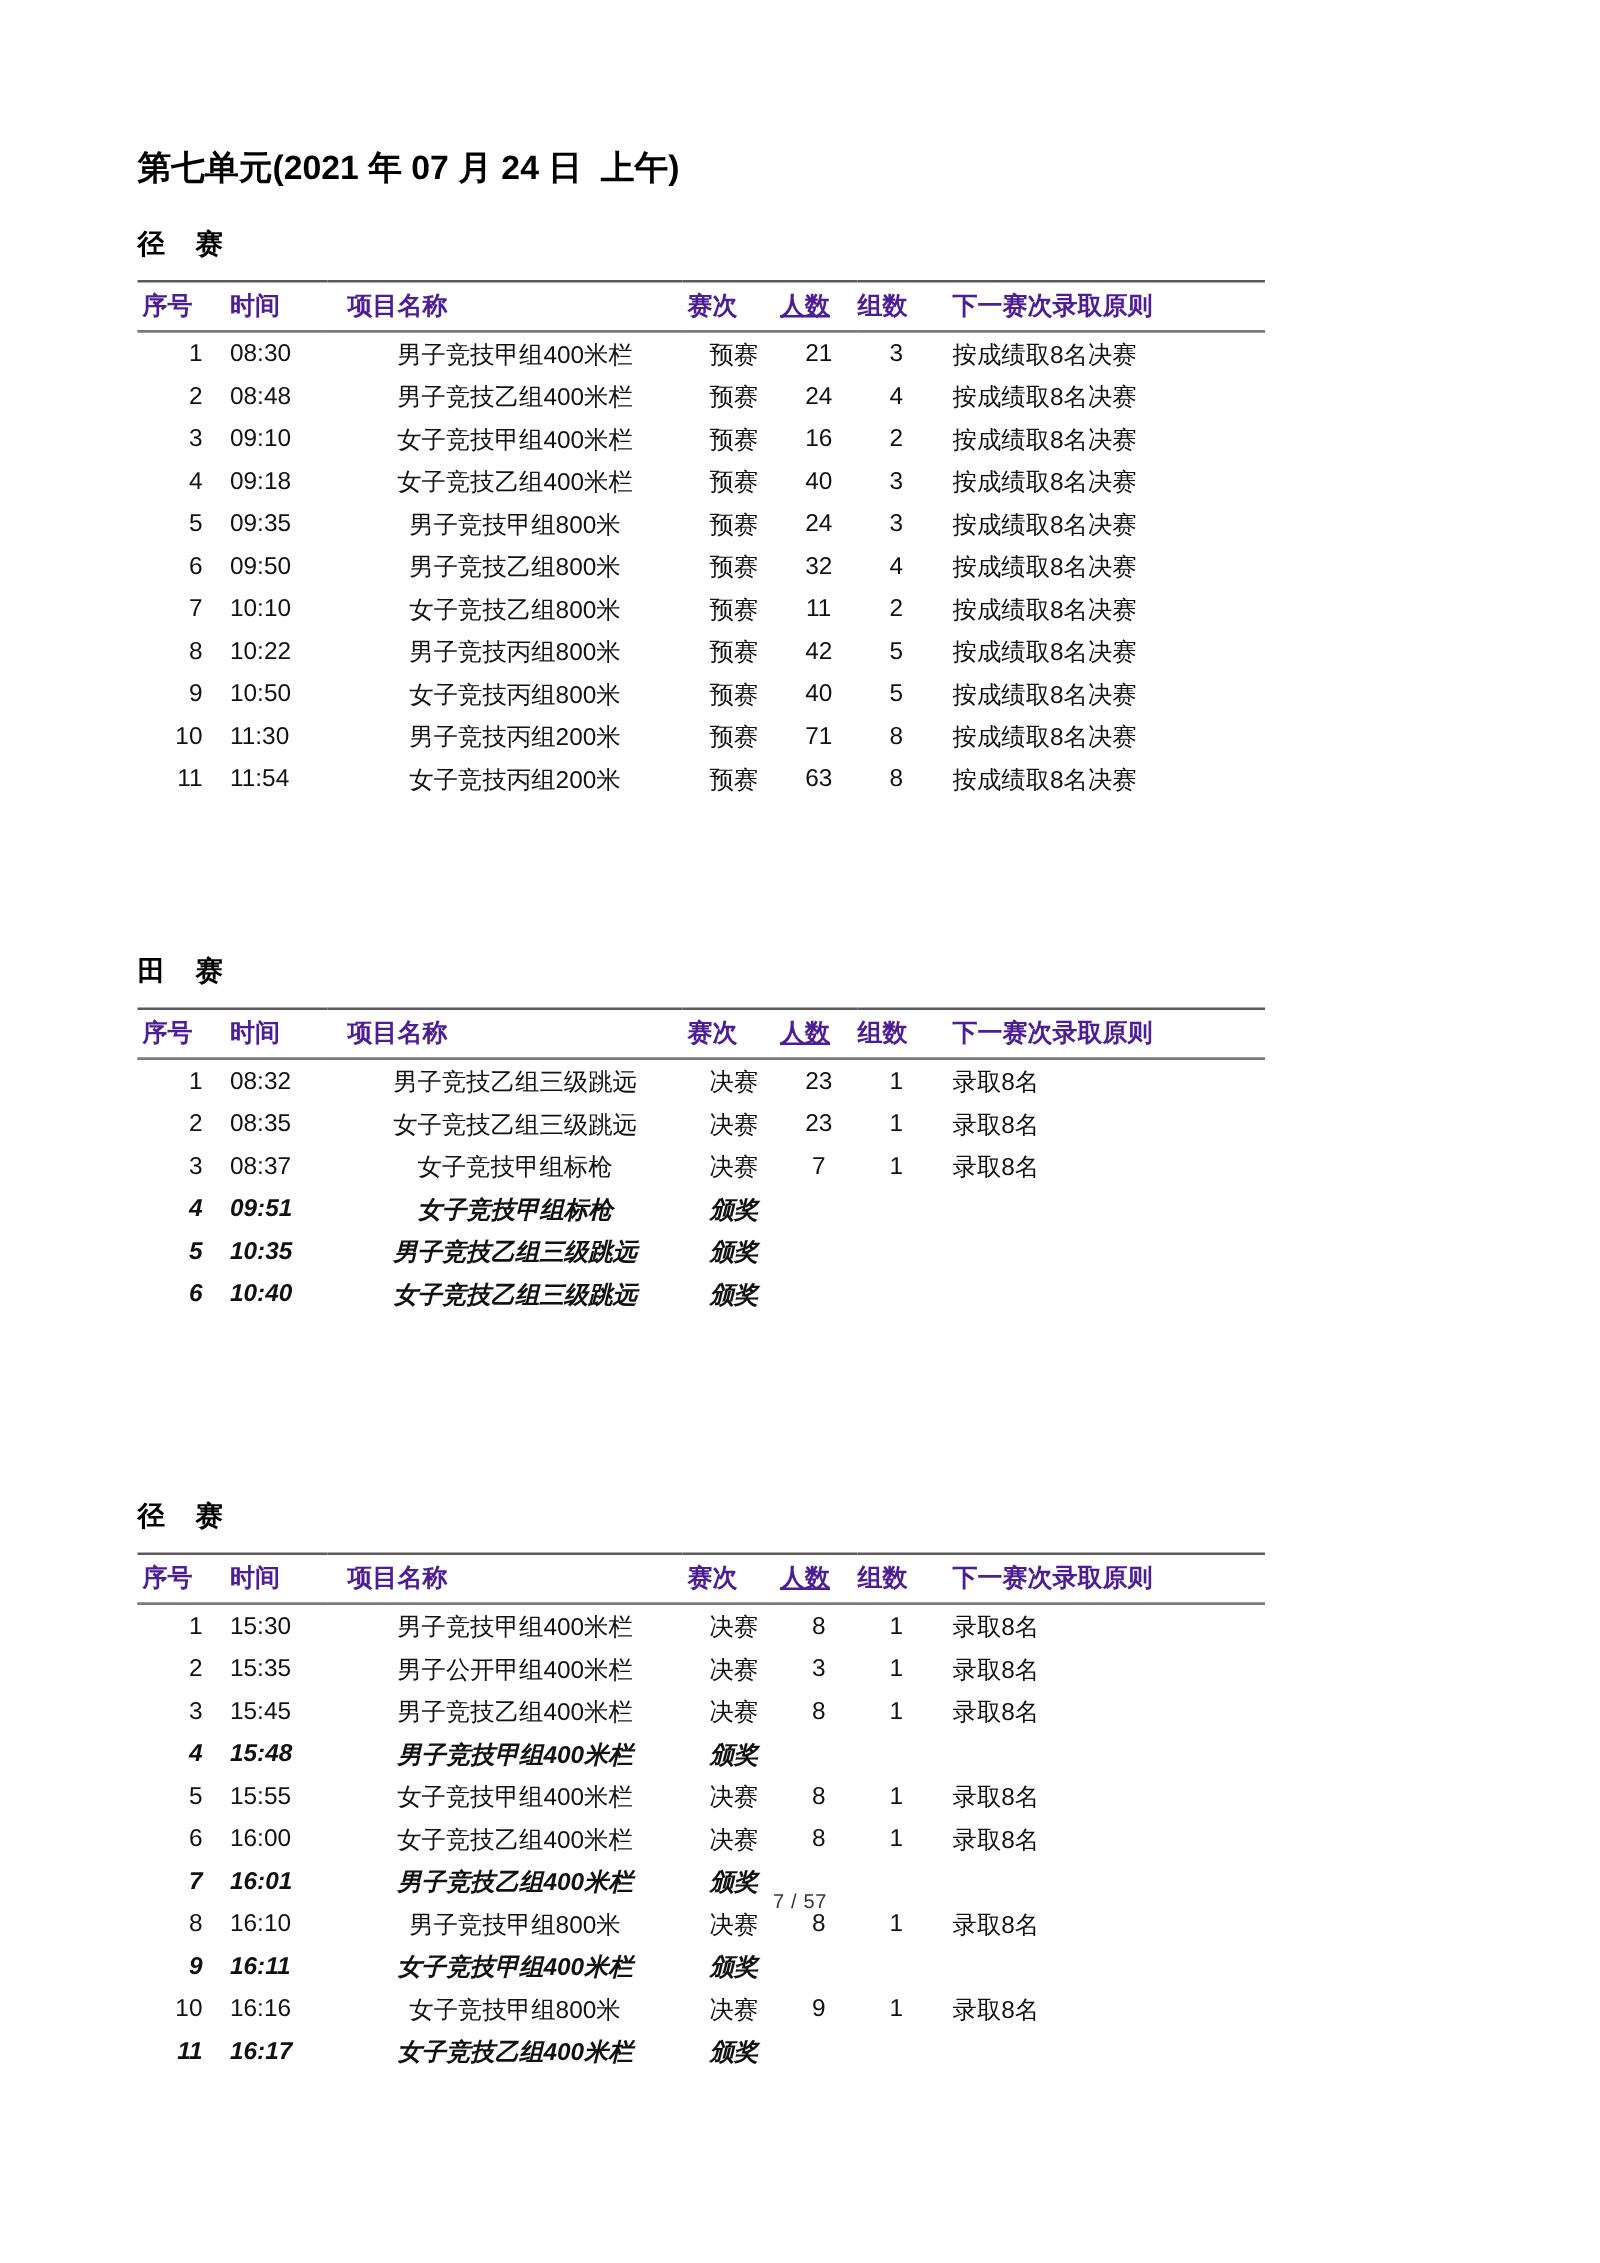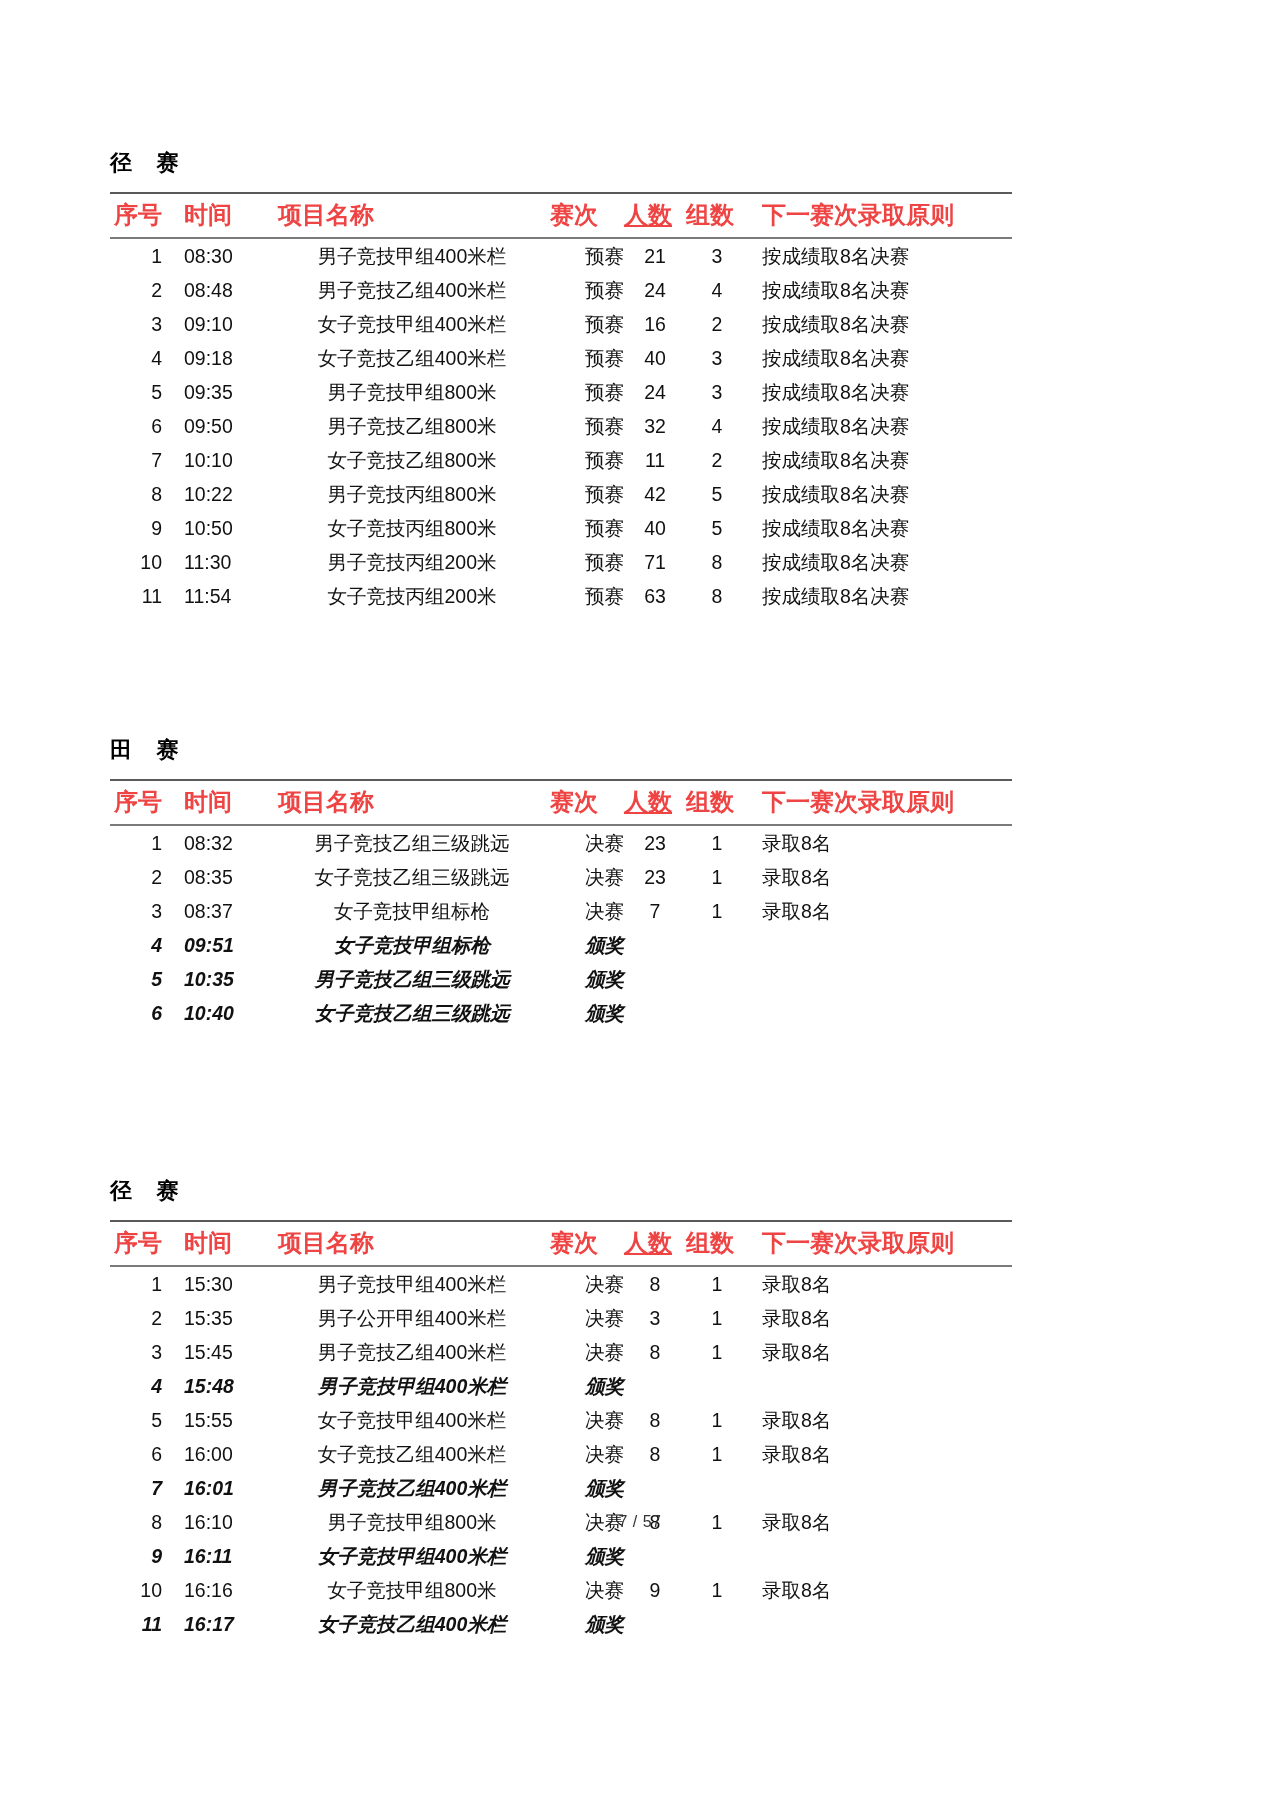--- a/index.html
+++ b/index.html
@@ -49,40 +49,40 @@
 
   
   table.sched {
     border-collapse: collapse;
     width: 800px;
     table-layout: fixed;
     font-size: 19.5px;
   }
   table.sched thead th {
     font-weight: bold;
-    font-size: 24px;
+    font-size: 20px;
     padding: 5px 0 6px 0;
     border-top: 2px solid #5a5a5a;
     border-bottom: 2px solid #7a7a7a;
     text-align: left;
     white-space: nowrap;
-    color: #ef4444;
+    color: #4c1d95;
   }
   table.sched tbody td {
     padding: 3.5px 0 3.5px 0;
     border: none;
     white-space: nowrap;
     color: #111;
   }
 
   
   .c-no    { width: 58px;  text-align: right; padding-right: 10px !important; }
   .c-time  { width: 78px;  text-align: left;  padding-left: 12px !important; }
   .c-name  { width: 268px; text-align: center;  padding-left: 16px !important; }
-  .c-round { width: 74px;  text-align: right;  padding-left: 4px !important; }
+  .c-round { width: 74px;  text-align: center;  padding-left: 4px !important; }
   .c-count { width: 62px;  text-align: center; }
   .c-grp   { width: 62px;  text-align: center; }
   .c-rule  { width: 250px; text-align: left;  padding-left: 14px !important; }
 
   thead .c-no   { text-align: left; padding-left: 4px !important; padding-right: 0 !important;}
   thead .c-time { text-align: left; }
   thead .c-count{ text-align: center; text-decoration: underline; }
   thead .c-grp  { text-align: center; }
 
   tr.ceremony td {
@@ -106,20 +106,21 @@
   }
 </style>
 </head>
 <body>
 
 <div class="page">
   <div class="content">
 
     <div class="gap-xl"></div>
 
+    <div class="unit-title">第七单元(2021 年 07 月 24 日  上午)</div>
 
     <div class="gap-md"></div>
 
     <div class="section-title">径    赛</div>
 
     <div style="height:14px"></div>
 
     <table class="sched">
       <thead>
         <tr>

